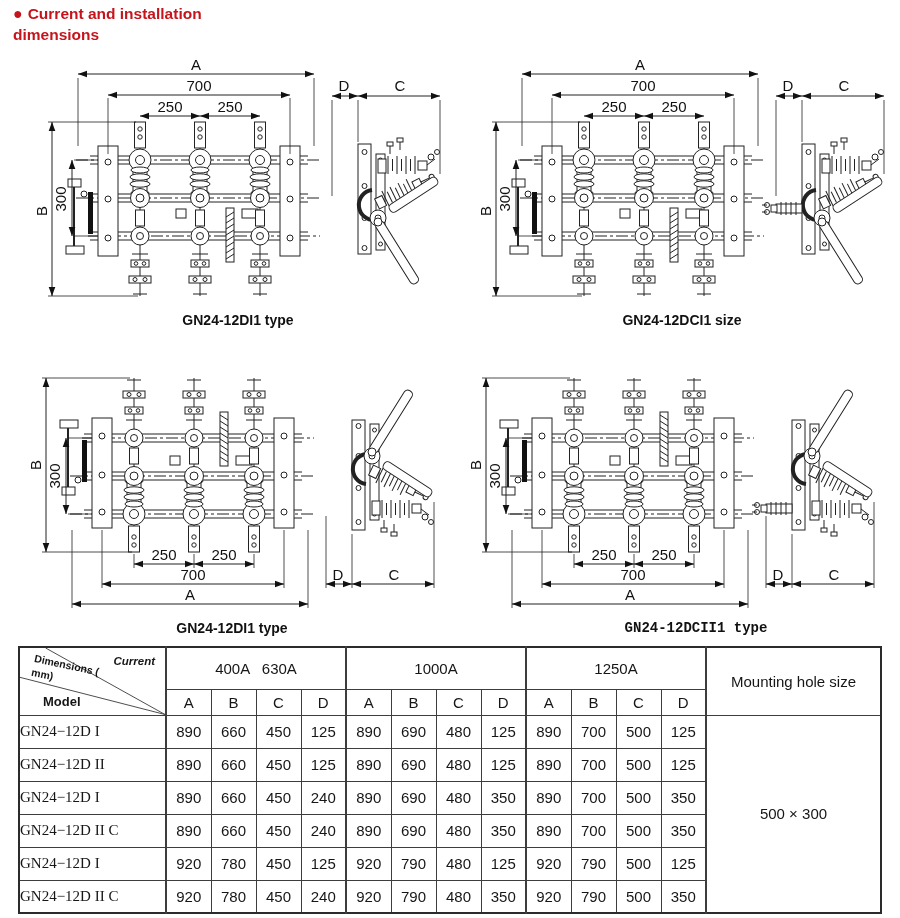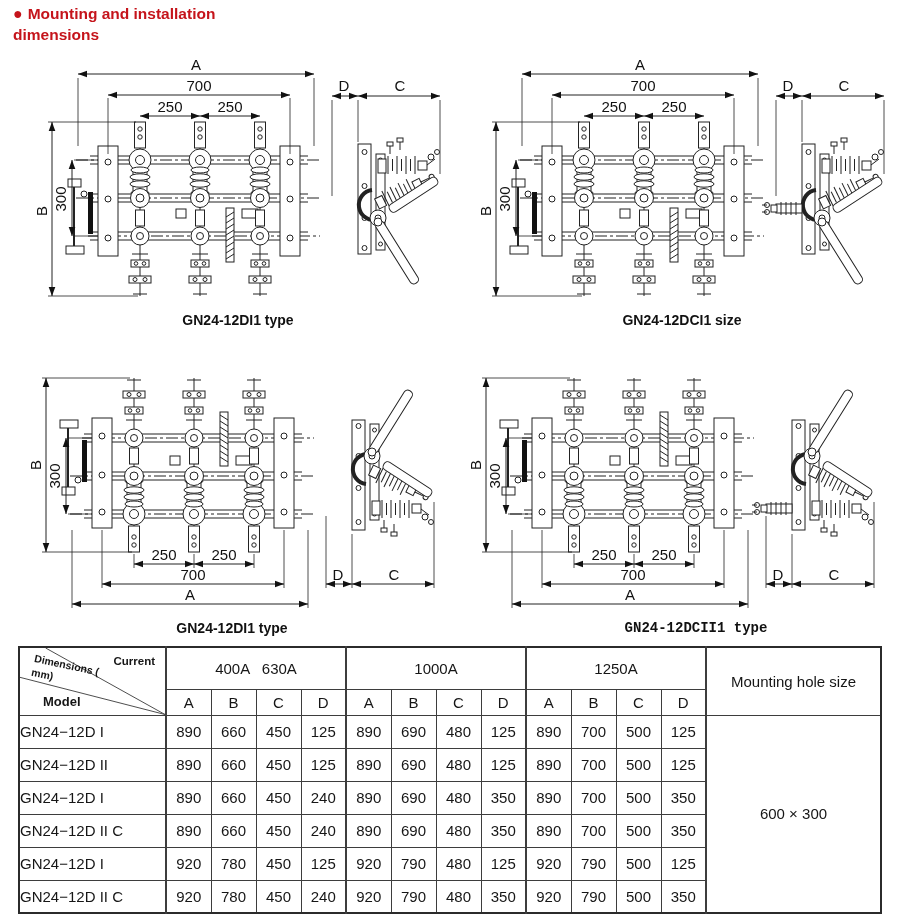--- a/index.html
+++ b/index.html
@@ -35,40 +35,40 @@
   table.dims th,table.dims td{
     border:1.5px solid #3d3d3d;font-weight:normal;padding:0;
     font-size:15px;color:#161616;
   }
   tr.grow{height:42px;}
   tr.srow{height:26px;}
   tbody tr{height:33px;}
   th.grp{white-space:pre;font-size:15.5px;}
   th.sub{font-size:15px;}
   th.mounthdr{font-weight:bold;font-size:15px;}
-  td.model{text-align:left;padding-left:22px;font-size:15px;}
+  td.model{text-align:left;padding-left:22px;font-size:15px;font-family:Liberation Serif, serif;}
   td.num{text-align:center;}
   td.mountval{text-align:center;font-size:15px;}
   .gsep{border-left-width:2.5px !important;}
   
   th.corner{position:relative;padding:0;}
   .cornersvg{position:absolute;left:0;top:0;width:100%;height:100%;}
   .cornersvg line{stroke:#4a4a4a;stroke-width:1;}
   .diagdims{
     position:absolute;left:16px;top:3px;font-size:10.5px;font-weight:bold;
     transform:rotate(12deg);transform-origin:left top;text-align:left;line-height:1.35;
   }
-  .diagcurrent{position:absolute;right:10px;top:7px;font-size:11.5px;font-weight:bold;}
+  .diagcurrent{position:absolute;right:10px;top:7px;font-size:11.5px;font-weight:bold;font-style:italic;}
   .diagmodel{position:absolute;left:7px;bottom:6px;font-size:13px;font-weight:bold;padding-left:16px;}
 </style>
 </head>
 <body>
 
 <div class="title">
-  <span class="bullet">●</span><span>Mounting and installation dimensions</span>
+  <span class="bullet">●</span><span>Current and installation dimensions</span>
 </div>
 
 <div class="draw d0" id="d0"><svg width="420" height="250" viewBox="0 0 420 250">
       <g>
         <line x1="48" y1="102" x2="292" y2="102" stroke="#222" stroke-width="1" stroke-dasharray="12 3 3 3"></line>
         <line x1="48" y1="140" x2="292" y2="140" stroke="#222" stroke-width="1" stroke-dasharray="12 3 3 3"></line>
         <line x1="60" y1="178" x2="292" y2="178" stroke="#222" stroke-width="1" stroke-dasharray="12 3 3 3"></line>
         <line x1="62" y1="98" x2="280" y2="98" stroke="#222" stroke-width="1"></line>
         <line x1="62" y1="106" x2="280" y2="106" stroke="#222" stroke-width="1"></line>
         <line x1="62" y1="136" x2="280" y2="136" stroke="#222" stroke-width="1"></line>
@@ -937,21 +937,21 @@
         <td class="num">450</td>
         <td class="num">125</td>
         <td class="num gsep">890</td>
         <td class="num">690</td>
         <td class="num">480</td>
         <td class="num">125</td>
         <td class="num gsep">890</td>
         <td class="num">700</td>
         <td class="num">500</td>
         <td class="num">125</td>
-        <td rowspan="6" class="mountval gsep">600 × 300</td>
+        <td rowspan="6" class="mountval gsep">500 × 300</td>
       </tr>
       <tr>
         <td class="model">GN24−12D II</td>
         <td class="num gsep">890</td>
         <td class="num">660</td>
         <td class="num">450</td>
         <td class="num">125</td>
         <td class="num gsep">890</td>
         <td class="num">690</td>
         <td class="num">480</td>

